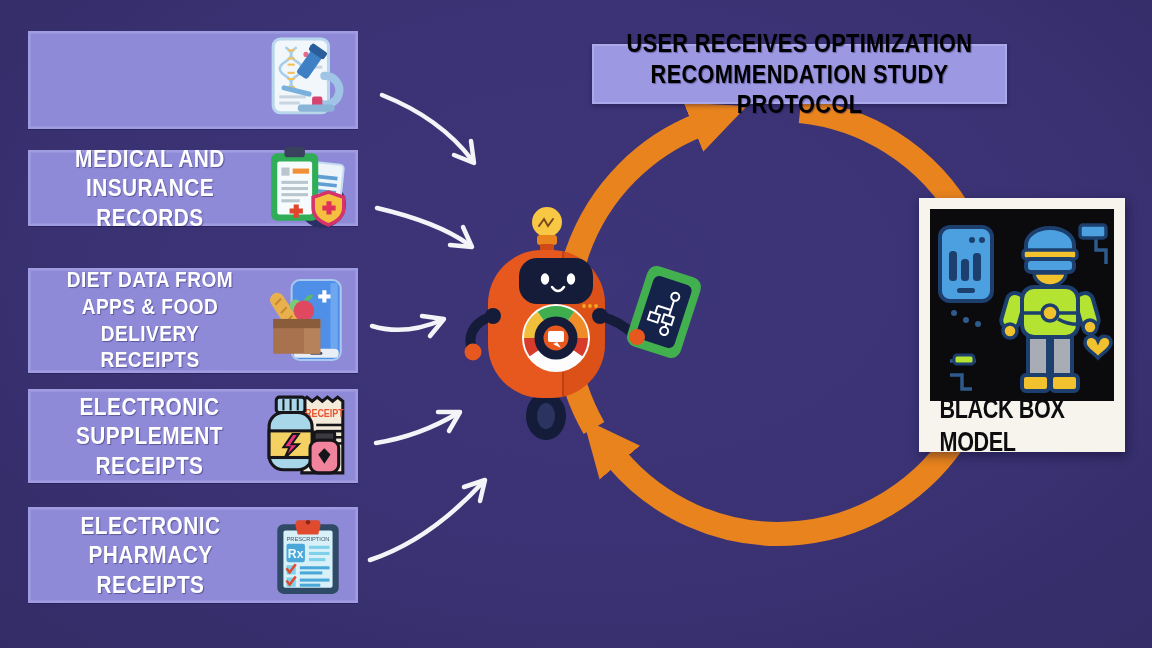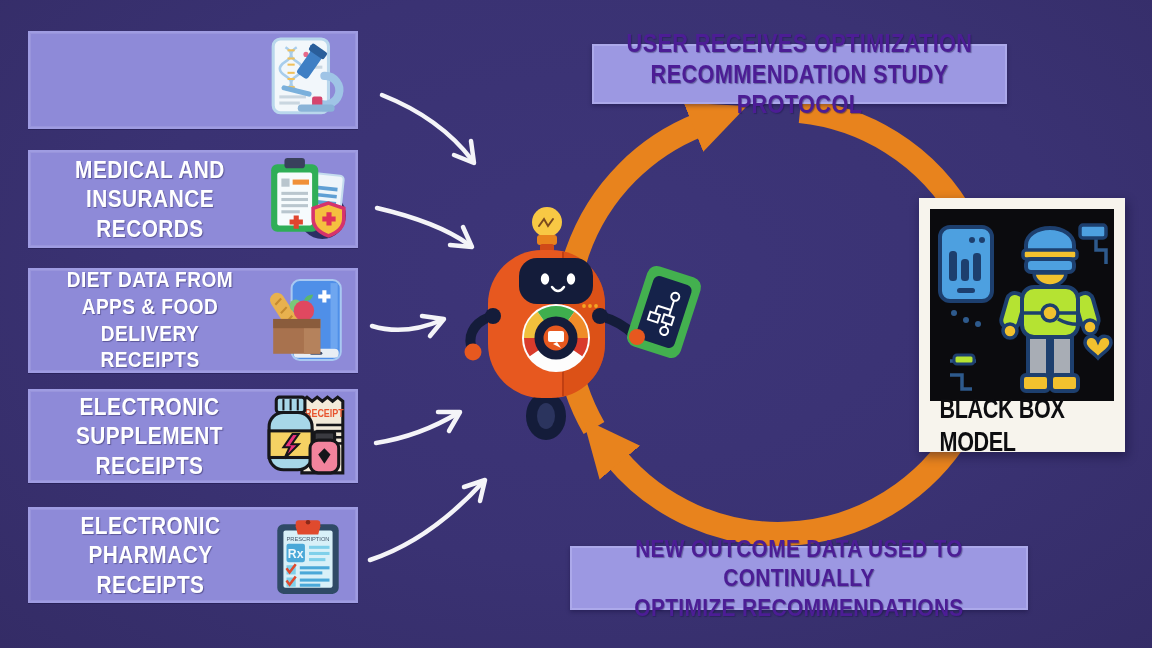--- a/index.html
+++ b/index.html
@@ -22,21 +22,21 @@
   .ct{display:inline-block;transform:scaleX(.87);transform-origin:50% 50%;
       white-space:pre-line;letter-spacing:.5px;line-height:1.22;
       text-shadow:1px 1px 1px rgba(30,25,75,.45);}
   .source-label .ct{font-size:24px;}
   .box3 .ct{font-size:22px;}
   .source-icon{position:absolute;right:5px;top:50%;transform:translateY(-50%);
       width:86px;height:86px;overflow:visible;}
   .banner{
     position:absolute;z-index:5;background:#9c98e2;border:2px solid #aca9ea;box-sizing:border-box;
     display:flex;align-items:center;justify-content:center;text-align:center;
-    color:#4c1d95;font-weight:bold;box-shadow:0 2px 4px rgba(15,10,50,.35);
+    color:#000000;font-weight:bold;box-shadow:0 2px 4px rgba(15,10,50,.35);
   }
   .banner .ct{letter-spacing:.4px;}
   .banner-top{left:592px;top:44px;width:415px;height:60px;}
   .banner-top .ct{font-size:25px;}
   .banner-bottom{left:570px;top:546px;width:458px;height:64px;}
   .banner-bottom .ct{font-size:24px;}
   .polaroid{
     position:absolute;left:919px;top:198px;width:206px;height:254px;z-index:4;
     background:#f7f4ed;box-shadow:2px 4px 10px rgba(10,8,40,.45);
   }
@@ -188,21 +188,21 @@
           </g>
         <rect x="46" y="58" width="10" height="10" rx="2" fill="#d6456e"></rect>
         <g transform="rotate(14 30 52)">
             <rect x="16" y="50" width="30" height="5" rx="2.5" fill="#7ab0dc"></rect>
           </g>
         <rect x="32" y="66" width="36" height="7" rx="3.5" fill="#8ab4d8"></rect>
       </g>
     </svg>
   </div>
 
-  <div class="source-box" style="top:150px;height:98px;">
+  <div class="source-box" style="top:150px;height:76px;">
     <div class="source-label">
         <span class="ct">MEDICAL AND
 INSURANCE RECORDS</span>
       </div>
     <svg class="source-icon" viewBox="0 0 84 84">
       <circle cx="56" cy="58" r="23" fill="#2b2f63"></circle>
       <g transform="rotate(6 60 40)">
         <rect x="44" y="18" width="31" height="44" rx="4" fill="#eef5fa" stroke="#c4dcee" stroke-width="2"></rect>
         <rect x="49" y="30" width="21" height="3.5" fill="#5f9fd4"></rect>
           <rect x="49" y="37" width="21" height="3.5" fill="#5f9fd4"></rect>
@@ -331,24 +331,20 @@
             <rect x="34" y="65" width="29" height="3"></rect>
             <rect x="34" y="70" width="20" height="3"></rect>
           </g>
       </g>
     </svg>
   </div>
 
   <div class="banner banner-top">
     <span class="ct">USER RECEIVES OPTIMIZATION
 RECOMMENDATION STUDY PROTOCOL</span>
-  </div>
-  <div class="banner banner-bottom">
-    <span class="ct">NEW OUTCOME DATA USED TO CONTINUALLY
-OPTIMIZE RECOMMENDATIONS</span>
   </div>
 
   <div class="polaroid">
     <div class="photo">
       <svg viewBox="0 0 184 192">
         <g>
           <rect x="10" y="18" width="52" height="74" rx="10" fill="#4da0e0" stroke="#1d3f6e" stroke-width="4"></rect>
           <circle cx="42" cy="31" r="3" fill="#1d3f6e"></circle>
             <circle cx="52" cy="31" r="3" fill="#1d3f6e"></circle>
           <rect x="19" y="42" width="8" height="30" rx="3.5" fill="#1d3f6e"></rect>

